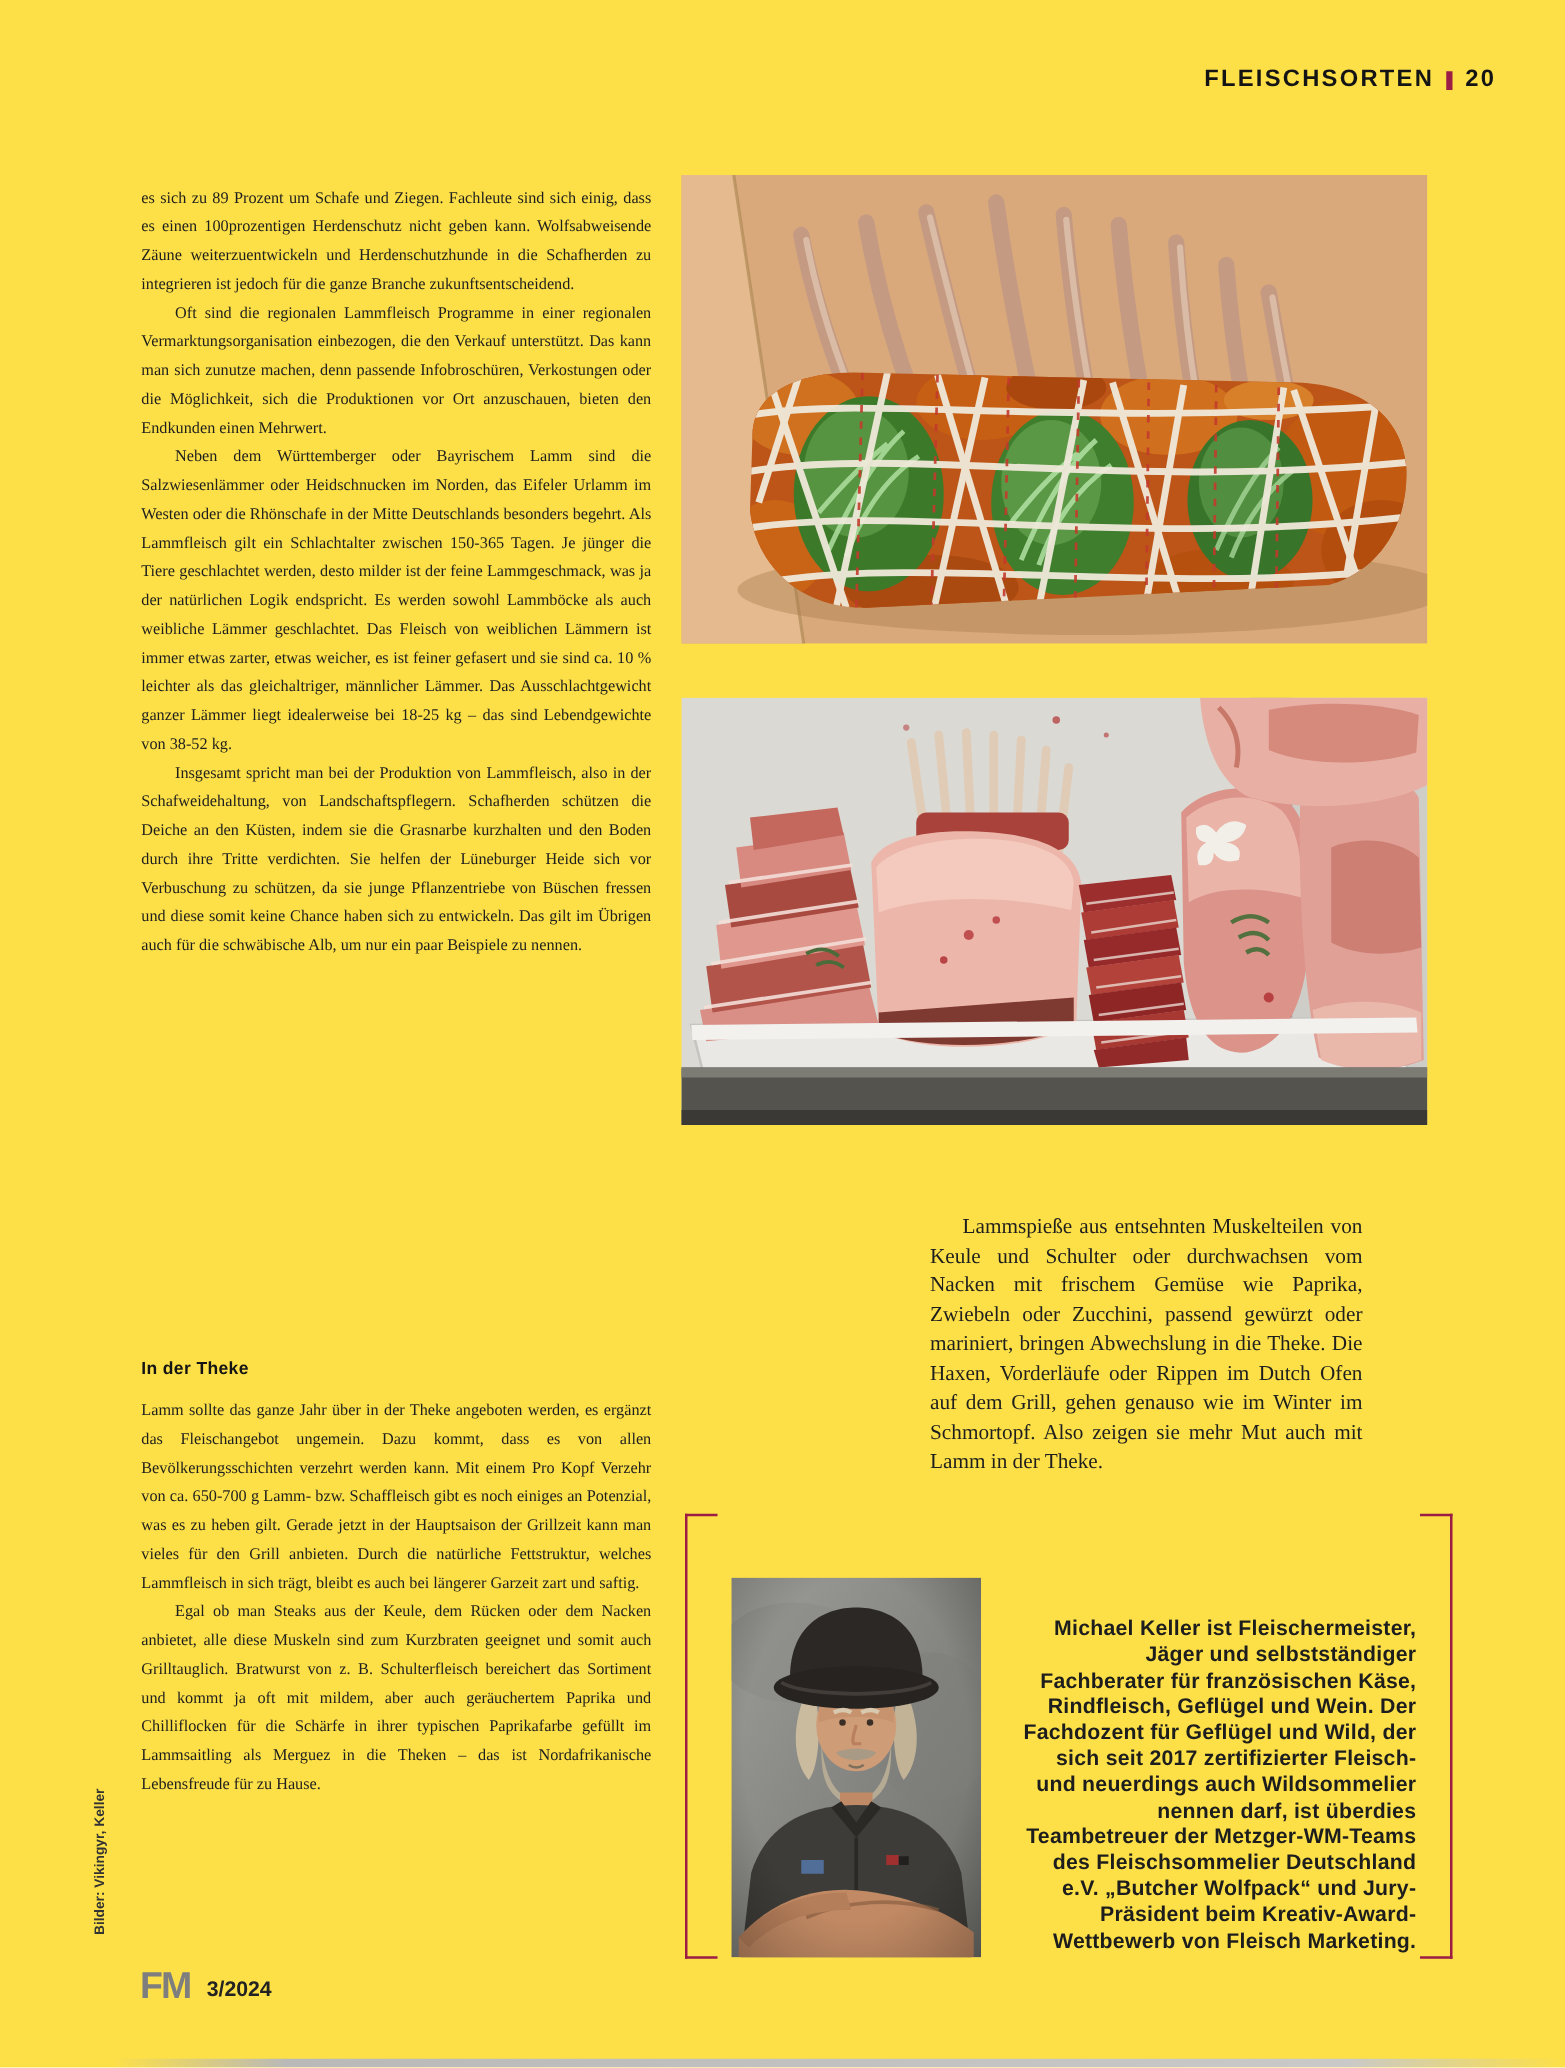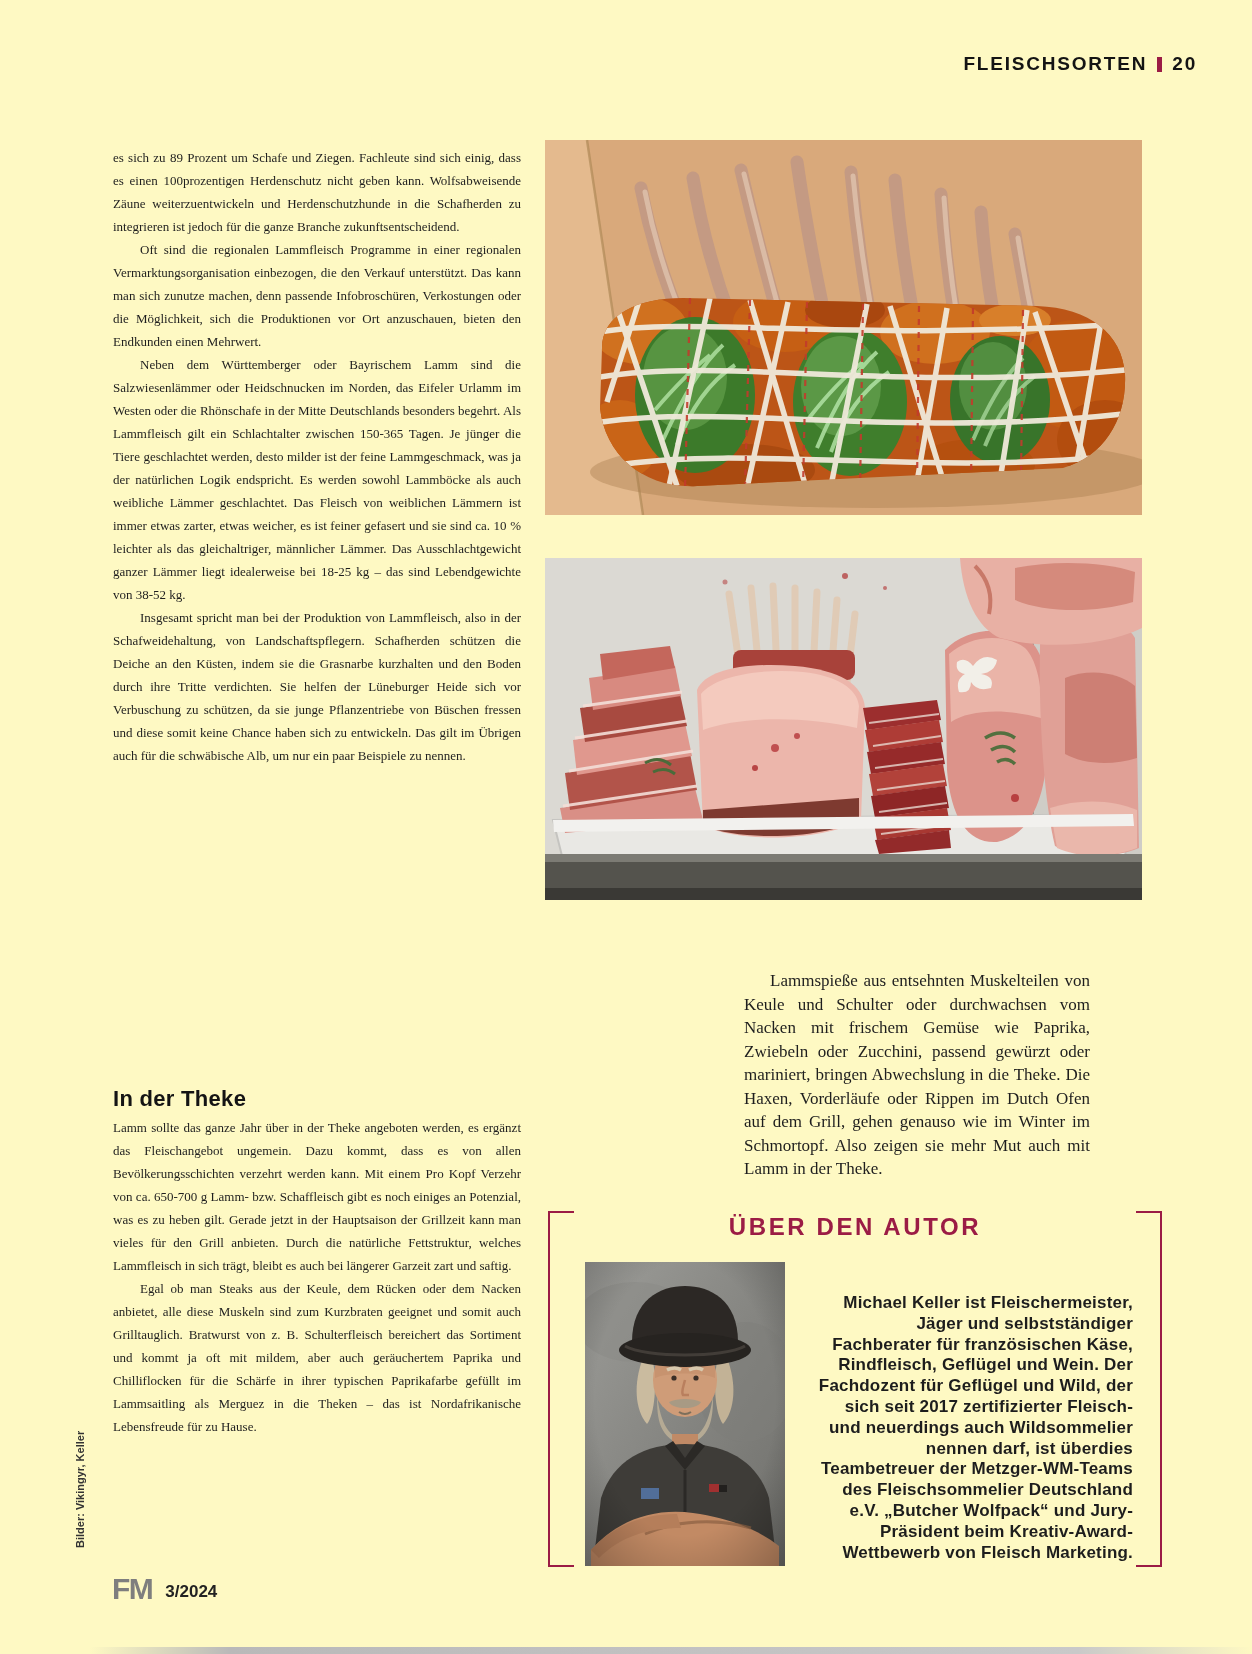--- a/index.html
+++ b/index.html
@@ -1,38 +1,38 @@
 <!DOCTYPE html>
 <html lang="de"><head>
 <meta charset="utf-8">
 <style>
   html,body { margin:0; padding:0; background:#ffffff; }
   .page {
-    position:relative; width:1252px; height:1654px; background:#fef9c3;
+    position:relative; width:1252px; height:1654px; background:#fde047;
     font-family:"Liberation Serif", serif; color:#1c1c1c; overflow:hidden;
   }
   
   .pg-header {
     position:absolute; top:53px; right:55px;
     font-family:"Liberation Sans", sans-serif; font-weight:700; font-size:19px;
     letter-spacing:1.8px; color:#141414; display:flex; align-items:center; gap:10px;
   }
   .pg-header .sep { display:inline-block; width:5px; height:15px; background:#9b1c45; }
   
   .bodycol {
     position:absolute; left:113px; width:408px;
     font-size:13px; line-height:23px; text-align:justify; color:#1e1e1e;
   }
   .bodycol p { margin:0; }
   .bodycol p.ind { text-indent:27px; }
   #col1a { top:146px; }
   #col1b { top:1116px; }
   .subhead {
     position:absolute; left:113px; top:1086px; margin:0;
-    font-family:"Liberation Sans", sans-serif; font-weight:700; font-size:22px;
+    font-family:"Liberation Sans", sans-serif; font-weight:700; font-size:14px;
     letter-spacing:0.3px; color:#141414;
   }
   
   .photo { position:absolute; overflow:hidden; line-height:0; }
   #photo1 { left:545px; top:140px; width:597px; height:375px; }
   #photo2 { left:545px; top:558px; width:597px; height:342px; }
   
   #col2text {
     position:absolute; left:728px; top:953px; width:378px;
     font-size:17px; line-height:23.5px; text-align:justify; color:#1e1e1e;
@@ -265,21 +265,20 @@
       <rect x="0" y="330" width="597" height="12" fill="#3a3935"></rect>
     </svg>
   </figure>
 
   <div id="col2text">
     <p>Lammspieße aus entsehnten Muskelteilen von Keule und Schulter oder durchwachsen vom Nacken mit frischem Gemüse wie Paprika, Zwiebeln oder Zucchini, passend gewürzt oder mariniert, bringen Abwechslung in die Theke. Die Haxen, Vorderläufe oder Rippen im Dutch Ofen auf dem Grill, gehen genauso wie im Winter im Schmortopf. Also zeigen sie mehr Mut auch mit Lamm in der Theke.</p>
   </div>
 
   <div class="bracket" id="bracket-left"></div>
   <div class="bracket" id="bracket-right"></div>
-  <h3 class="author-heading">ÜBER DEN AUTOR</h3>
 
   <figure class="photo" id="author-photo" style="margin:0;">
     <svg width="200" height="304" viewBox="0 0 200 304" xmlns="http://www.w3.org/2000/svg">
       <defs>
         <linearGradient id="abg" x1="0" y1="0" x2="1" y2="1">
           <stop offset="0" stop-color="#9c9c98"></stop>
           <stop offset="1" stop-color="#6f6f6b"></stop>
         </linearGradient>
         <radialGradient id="avig" cx="0.5" cy="0.45" r="0.75">
           <stop offset="0.6" stop-color="#000000" stop-opacity="0"></stop>

